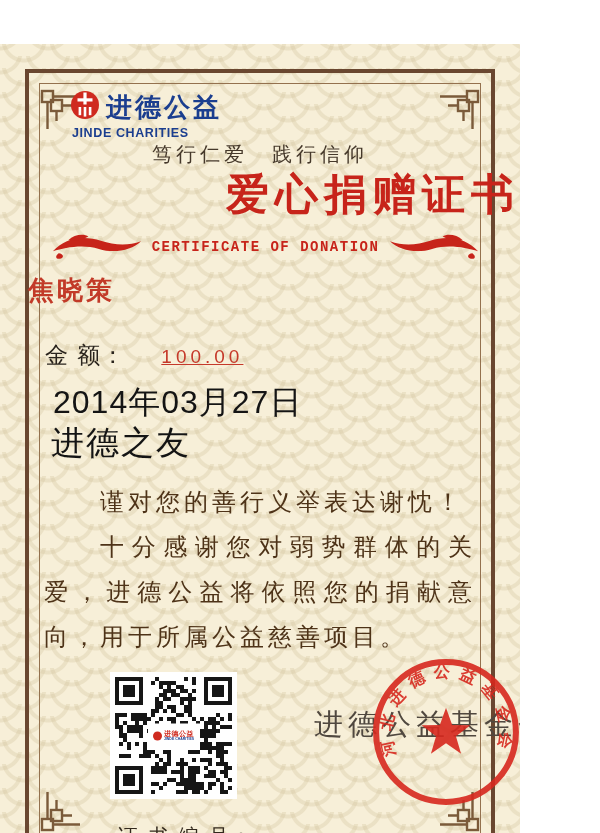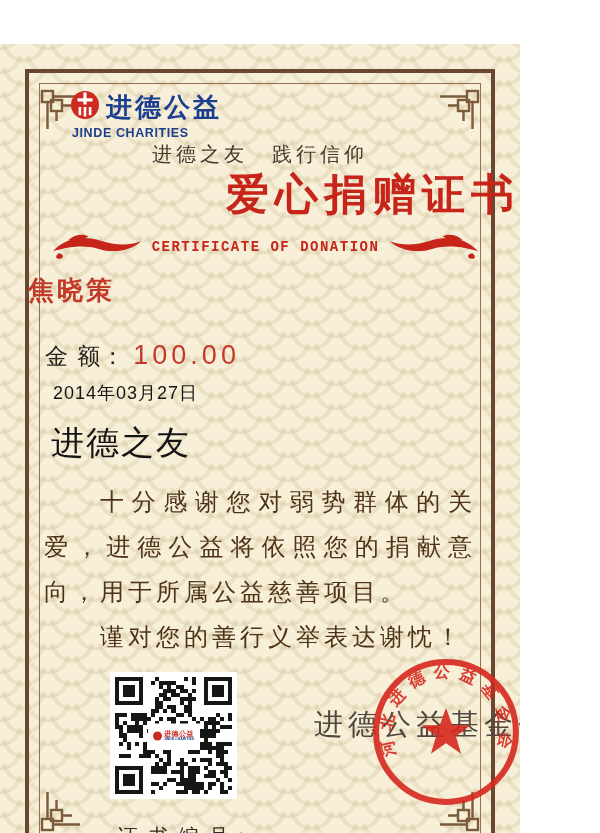--- a/index.html
+++ b/index.html
@@ -38,27 +38,27 @@
     font-family:"DejaVu Serif",serif;font-weight:700;font-size:43px;color:#c7241a;letter-spacing:6px;line-height:1.35;}
 
   .subtitle-row{position:absolute;left:0;right:0;top:189px;display:flex;justify-content:center;align-items:center;gap:9px;padding-left:11px;}
   .flourish{width:92px;height:27px;}
   .flourish.right{transform:scaleX(-1);}
   .subtitle{font-family:"Liberation Mono",monospace;font-weight:700;font-size:14px;color:#c7241a;letter-spacing:1.5px;white-space:nowrap;}
 
   .recipient-name{position:absolute;left:28px;top:229px;font-family:"Liberation Sans",sans-serif;
     font-weight:700;font-size:26px;color:#c23a28;letter-spacing:3px;}
 
-  .field-row{position:absolute;left:45px;display:flex;align-items:baseline;white-space:nowrap;}
+  .field-row{position:absolute;left:45px;display:flex;align-items:baseline;white-space:nowrap;gap:28px;}
   .field-label{font-family:"DejaVu Serif",serif;font-size:23px;color:#2a241d;letter-spacing:1px;}
   .row-amount{top:296px;}
   .row-date{top:337px;}
   .row-project{top:377px;}
-  .value-amount{font-family:"Liberation Sans",sans-serif;font-size:27px;color:#c5392a;letter-spacing:4px;margin-left:8px;}
-  .value-date{font-family:"Liberation Sans",sans-serif;font-size:18px;color:#141414;letter-spacing:1px;margin-left:8px;}
+  .value-amount{font-family:"Liberation Sans",sans-serif;font-size:19px;color:#c5392a;letter-spacing:4px;margin-left:8px;text-decoration:underline;}
+  .value-date{font-family:"Liberation Sans",sans-serif;font-size:32px;color:#141414;letter-spacing:1px;margin-left:8px;}
   .value-project{font-family:"Liberation Sans",sans-serif;font-size:33px;color:#141414;letter-spacing:2px;margin-left:6px;}
 
   .body-text{position:absolute;left:44px;right:44px;top:436px;
     font-family:"DejaVu Serif",serif;font-size:24px;color:#4e3318;letter-spacing:4px;
     line-height:45px;text-align:justify;}
   .body-text p{margin:0;text-indent:56px;}
 
   .qr{position:absolute;left:110px;top:628px;width:127px;height:127px;background:#ffffff;
     box-sizing:border-box;padding:5px;}
   .qr svg{width:117px;height:117px;display:block;}
@@ -127,21 +127,21 @@
           <rect x="8.6" y="17" width="2.6" height="8.2" fill="#fff"></rect>
           <rect x="13.7" y="17" width="2.6" height="9.6" fill="#fff"></rect>
           <rect x="18.8" y="17" width="2.6" height="8.2" fill="#fff"></rect>
         </svg>
       </span>
       <span class="logo-cn">进德公益</span>
     </div>
     <div class="logo-en">JINDE CHARITIES</div>
   </div>
 
-  <div class="tagline">进德之友　践行信仰</div>
+  <div class="tagline">笃行仁爱　践行信仰</div>
   <div class="cert-title">爱心捐赠证书</div>
   <div class="subtitle-row">
     <svg class="flourish" viewBox="0 0 96 28">
       <path fill="#c7241a" d="M2 19 C14 5 34 2 52 8 C66 12.5 80 13.5 94 8.5 C84 18 66 21.5 50 16.5 C33 11.5 15 15 2 19 Z"></path>
       <path fill="#c7241a" d="M18 7.5 C24 1.5 34 .5 39 3.5 C33 7 24 9 18 7.5 Z"></path>
       <path fill="#c7241a" d="M8 21 C3 25 6 28 10.5 26.5 C14 25.2 12.5 21.5 8 21 Z"></path>
     </svg>
     <span class="subtitle">CERTIFICATE OF DONATION</span>
     <svg class="flourish right" viewBox="0 0 96 28">
       <path fill="#c7241a" d="M2 19 C14 5 34 2 52 8 C66 12.5 80 13.5 94 8.5 C84 18 66 21.5 50 16.5 C33 11.5 15 15 2 19 Z"></path>
@@ -157,22 +157,22 @@
     <span class="value-amount">100.00</span>
   </div>
   <div class="field-row row-date">
     <span class="value-date">2014年03月27日</span>
   </div>
   <div class="field-row row-project">
     <span class="value-project">进德之友</span>
   </div>
 
   <div class="body-text">
+    <p>谨对您的善行义举表达谢忱！</p>
     <p>十分感谢您对弱势群体的关爱，进德公益将依照您的捐献意向，用于所属公益慈善项目。</p>
-    <p>谨对您的善行义举表达谢忱！</p>
   </div>
 
   <div class="qr">
     <svg viewBox="0 0 29 29" shape-rendering="crispEdges">
       <rect x="0" y="0" width="29" height="29" fill="#ffffff"></rect>
       <g fill="#161616" id="qr-modules">
           <rect x="10" y="0" width="1" height="1"></rect>
           <rect x="17" y="0" width="1" height="1"></rect>
           <rect x="19" y="0" width="1" height="1"></rect>
           <rect x="9" y="1" width="1" height="1"></rect>

